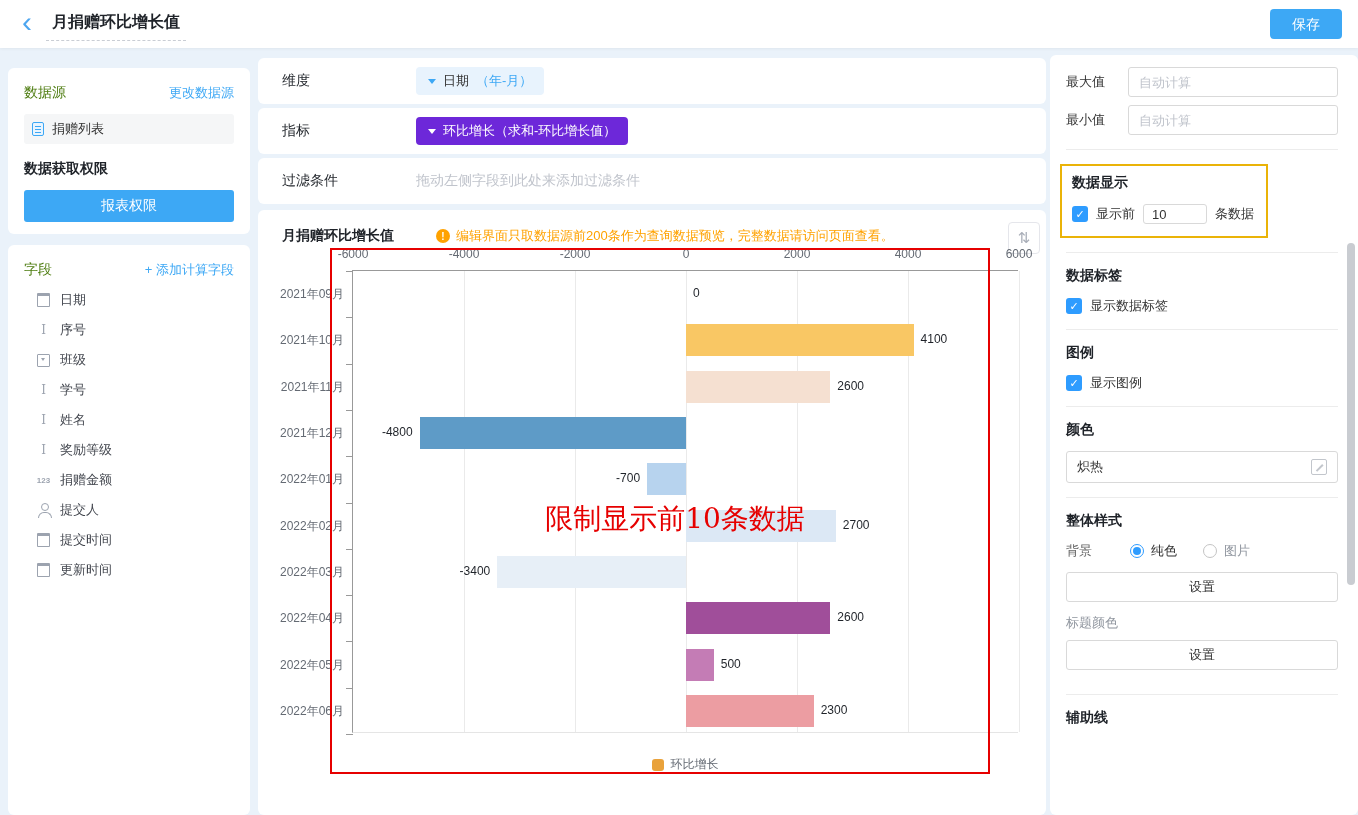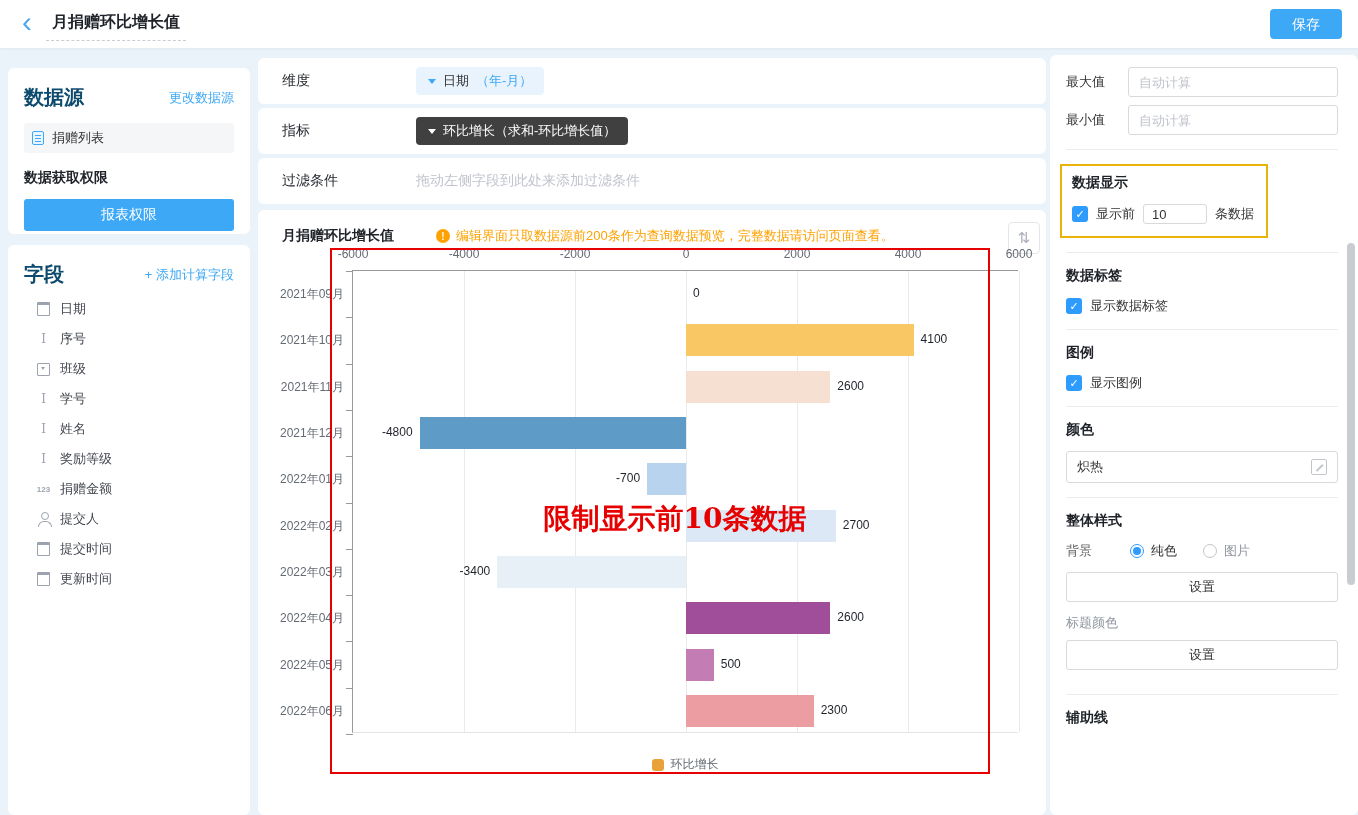--- a/index.html
+++ b/index.html
@@ -14,21 +14,21 @@
     border-bottom:1px dashed #C9CDD4; }
   .save-btn { position:absolute; right:16px; top:9px; width:72px; height:30px; background:#3DA8F5;
     color:#fff; font-size:14px; border:none; border-radius:4px; text-align:center; line-height:30px; }
 
   .card { position:absolute; background:#fff; border-radius:6px; }
 
   
   .left1 { left:8px; top:68px; width:242px; height:166px; padding:16px; }
   .left2 { left:8px; top:245px; width:242px; height:570px; padding:16px; }
   .panel-head { display:flex; justify-content:space-between; align-items:center; }
-  .panel-title { font-size:20px; font-weight:bold; color:#0c4a6e; }
+  .panel-title { font-size:14px; font-weight:normal; color:#4d7c0f; }
   .blue-link { font-size:13px; color:#3DA8F5; cursor:pointer; }
   .ds-item { margin-top:12px; height:30px; background:#F5F6F7; border-radius:3px; display:flex;
     align-items:center; padding:0 8px; font-size:13px; color:#333; gap:8px; }
   .doc-icon { width:12px; height:14px; border:1px solid #3DA8F5; border-radius:2px;
     background:#EAF5FF; position:relative; flex:none; }
   .doc-icon::after { content:""; position:absolute; left:2px; top:3px; right:2px; height:1px;
     background:#3DA8F5; box-shadow:0 3px 0 #3DA8F5, 0 6px 0 #3DA8F5; }
   .perm-title { margin-top:16px; font-size:14px; font-weight:bold; color:#1F2329; }
   .perm-btn { margin-top:12px; width:100%; height:32px; background:#3DA8F5; color:#fff;
     font-size:14px; border:none; border-radius:3px; }
@@ -51,21 +51,21 @@
     border:1px solid #9CA3AF; border-bottom:none; border-radius:6px 6px 0 0; }
 
   
   .cfg-row { position:absolute; left:258px; width:788px; height:46px; background:#fff;
     border-radius:6px; display:flex; align-items:center; padding-left:24px;gap:28px; }
   .cfg-label { width:106px; font-size:14px; color:#1F2329; flex:none; }
   .tag { height:28px; border-radius:4px; display:inline-flex; align-items:center; padding:0 12px;
     font-size:13px; gap:7px; cursor:pointer; }
   .tag-dim { background:#E8F3FD; color:#333; }
   .tag-dim .suffix { color:#3DA8F5; }
-  .tag-met { background:#404040; color:#fff; }
+  .tag-met { background:#6d28d9; color:#fff; }
   .caret { width:0; height:0; border:4px solid transparent; border-top:5px solid #3DA8F5; margin-top:5px; }
   .caret.white { border-top-color:#fff; }
   .placeholder { font-size:14px; color:#C0C4CC; }
 
   
   .chart-card { left:258px; top:210px; width:788px; height:605px; }
   .chart-head { position:absolute; left:24px; top:17px; display:flex; align-items:center; }
   .chart-title { font-size:14px; font-weight:bold; color:#1F2329; margin-right:42px; }
   .warn { display:flex; align-items:center; gap:6px; font-size:13px; color:#FFA200; }
   .warn-icon { width:14px; height:14px; border-radius:50%; background:#FFA200; color:#fff;
@@ -80,21 +80,21 @@
   .row-tick { position:absolute; left:-7px; width:7px; height:1px; background:#999; }
   .cat-label { position:absolute; left:-104px; width:95px; text-align:right; font-size:12px; color:#646A73; }
   .bar { position:absolute; height:32px; }
   .val-label { position:absolute; font-size:12px; color:#1F2329; white-space:nowrap; }
   .legend { position:absolute; left:94px; top:546px; width:666px; display:flex; align-items:center;
     justify-content:center; gap:7px; font-size:12px; color:#646A73; }
   .legend-sq { width:12px; height:12px; border-radius:3px; }
   .red-rect { position:absolute; left:72px; top:38px; width:660px; height:526px;
     border:2px solid #E60000; pointer-events:none; z-index:6; }
   .annotation { position:absolute; left:267px; top:290px; width:300px; text-align:center; z-index:7;
-    font-family:"DejaVu Serif", serif; font-weight:bold; font-size:28px; color:#E60000; white-space:nowrap; }
+    font-family:"DejaVu Serif", serif; font-weight:normal; font-size:28px; color:#E60000; white-space:nowrap; }
 
   
   .right-card { left:1050px; top:55px; width:308px; height:760px; padding:12px 20px 0 16px; overflow:hidden; }
   .in-row { display:flex; align-items:center; margin-bottom:8px; }
   .in-label { width:62px; font-size:13px; color:#333; flex:none; }
   .txt-input { flex:1; height:30px; border:1px solid #D9D9D9; border-radius:3px; padding:0 10px;
     font-size:13px; color:#0f766e; font-family:"Liberation Sans", sans-serif; outline:none; }
   .txt-input::placeholder { color:#C0C4CC; }
   .divider { height:1px; background:#ECECEC; margin:14px 0; }
   .sec-title { font-size:14px; font-weight:bold; color:#1F2329; margin-bottom:12px; }

